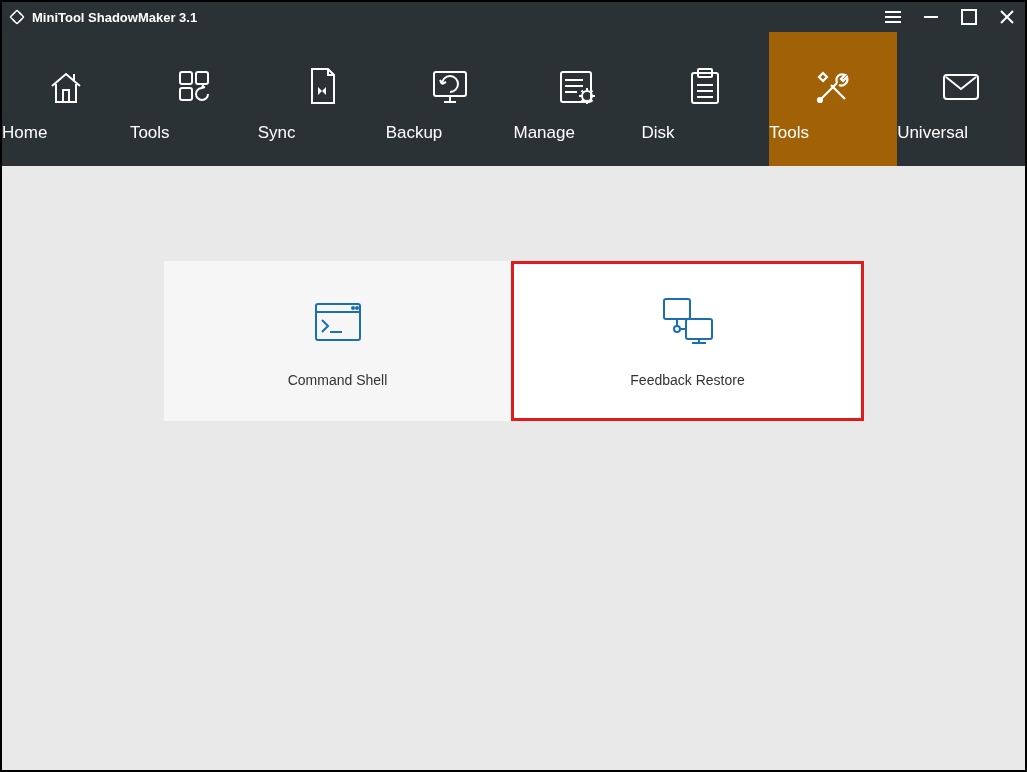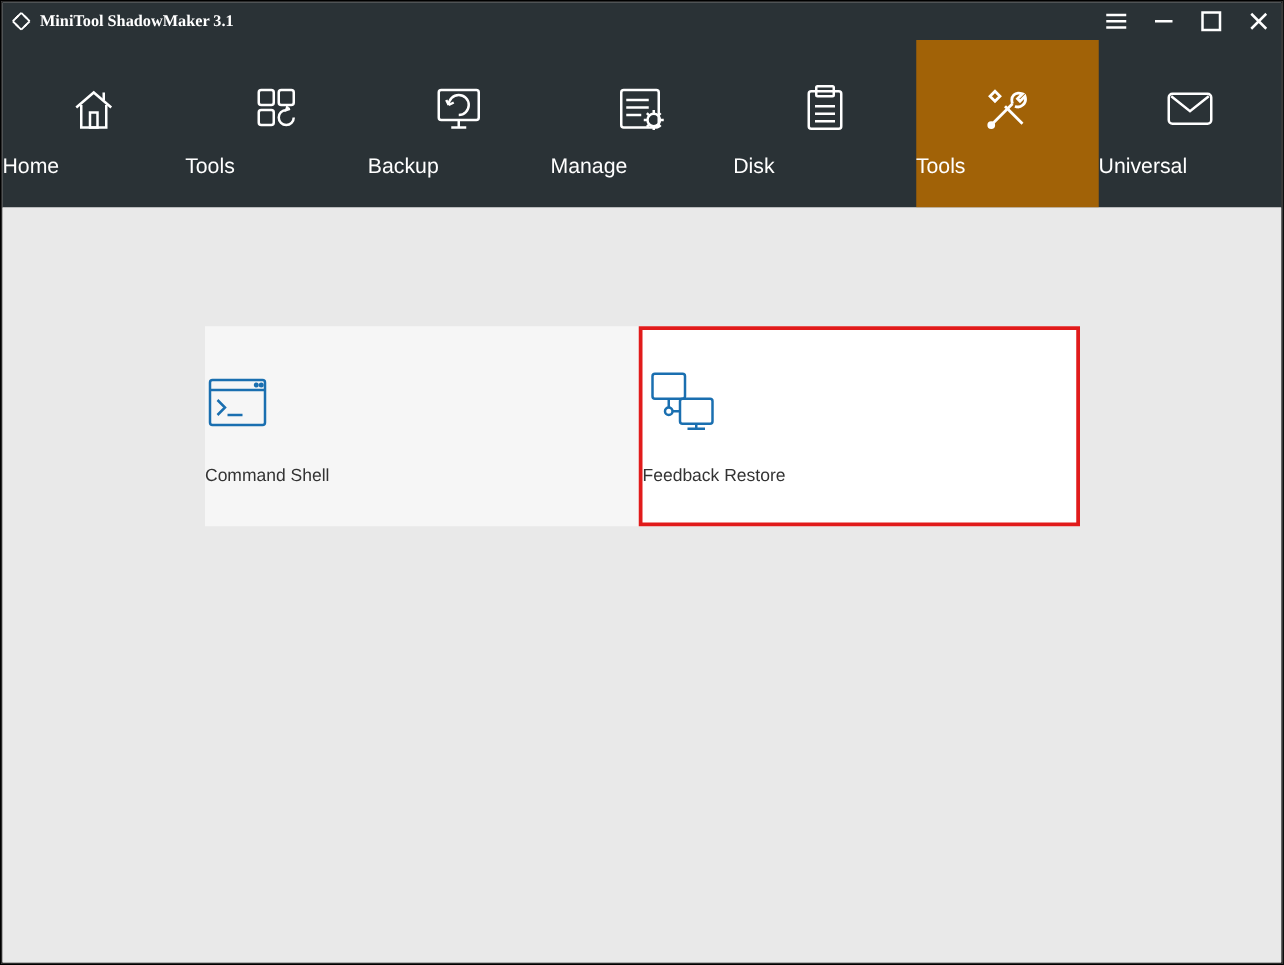--- a/index.html
+++ b/index.html
@@ -1,32 +1,32 @@
 <!DOCTYPE html>
 <html><head>
 <meta charset="utf-8">
 <style>
   * { box-sizing: border-box; margin: 0; padding: 0; }
   html, body { width: 1027px; height: 772px; font-family: "Segoe UI", Arial, sans-serif; background: #000; }
   .window { width: 1025px; height: 770px; margin: 1px; background: #e9e9e9; display: flex; flex-direction: column; border: 1px solid #000; }
-  .titlebar { height: 30px; background: #2a3236; display: flex; align-items: center; color: #fff; font-size: 13px; padding: 0 6px; font-family: Liberation Serif, serif; }
+  .titlebar { height: 30px; background: #2a3236; display: flex; align-items: center; color: #fff; font-size: 13px; padding: 0 6px; }
   .titlebar .app-logo { width: 18px; height: 18px; margin-right: 6px; display: flex; align-items: center; justify-content: center; }
   .titlebar .title-text { flex: 0 0 auto; font-weight: 600; }
   .titlebar .spacer { flex: 1; }
   .win-controls { display: flex; gap: 14px; align-items: center; }
   .win-btn { width: 24px; height: 24px; display: flex; align-items: center; justify-content: center; cursor: pointer; }
   .win-btn svg { stroke: #fff; }
   .navbar { height: 134px; background: #2a3236; display: flex; }
   .nav-item { flex: 1; display: flex; flex-direction: column; justify-content: center; color: #fff; font-size: 17px; cursor: pointer; padding-top: 10px; }
   .nav-item.active { background: #a16207; }
   .nav-item .nav-icon { height: 44px; display: flex; align-items: center; justify-content: center; margin-bottom: 14px; }
   .nav-item .nav-label { }
   .content { flex: 1; position: relative; background: #e9e9e9; }
   .cards { position: absolute; left: 162px; top: 95px; width: 700px; height: 160px; display: flex; }
-  .card { flex: 1; background: #f6f6f6; display: flex; flex-direction: column; align-items: flex-start; justify-content: center; cursor: pointer; }
+  .card { flex: 1; background: #f6f6f6; display: flex; flex-direction: column; align-items: center; justify-content: center; cursor: pointer; }
   .card .card-icon { height: 56px; display: flex; align-items: center; justify-content: center; margin-bottom: 22px; }
   .card .card-label { font-size: 14px; color: #333; }
   .card.highlight { border: 3px solid #e11b1b; background: #fff; }
 </style>
 </head>
 <body>
 
 <div class="window">
 
   <div class="titlebar">
@@ -87,20 +87,31 @@
           <rect x="6" y="4" width="12" height="12" rx="2"></rect>
           <rect x="22" y="4" width="12" height="12" rx="2"></rect>
           <rect x="6" y="20" width="12" height="12" rx="2"></rect>
           <path d="M34 26 A6 6 0 1 1 28 20"></path>
           <path d="M31 19 L28 20 L29 17" fill="#fff"></path>
         </svg>
       </span>
       <span class="nav-label">Tools</span>
     </div>
 
+    <div class="nav-item">
+      <span class="nav-icon">
+        <svg width="32" height="40" viewBox="0 0 32 40" fill="none" stroke="#fff" stroke-width="2">
+          <path d="M6 2 H22 L28 8 V36 H6 Z"></path>
+          <path d="M22 2 V8 H28"></path>
+          <path d="M12 20 L16 24 L12 28" fill="#fff" stroke="none"></path>
+          <path d="M20 28 L16 24 L20 20" fill="#fff" stroke="none"></path>
+        </svg>
+      </span>
+      <span class="nav-label">Sync</span>
+    </div>
 
     <div class="nav-item">
       <span class="nav-icon">
         <svg width="44" height="38" viewBox="0 0 44 38" fill="none" stroke="#fff" stroke-width="2">
           <rect x="6" y="4" width="32" height="24" rx="2"></rect>
           <path d="M14 16 A8 8 0 1 1 22 24"></path>
           <path d="M14 16 L12 12 M14 16 L18 14"></path>
           <line x1="16" y1="34" x2="28" y2="34"></line>
           <line x1="22" y1="28" x2="22" y2="34"></line>
         </svg>

